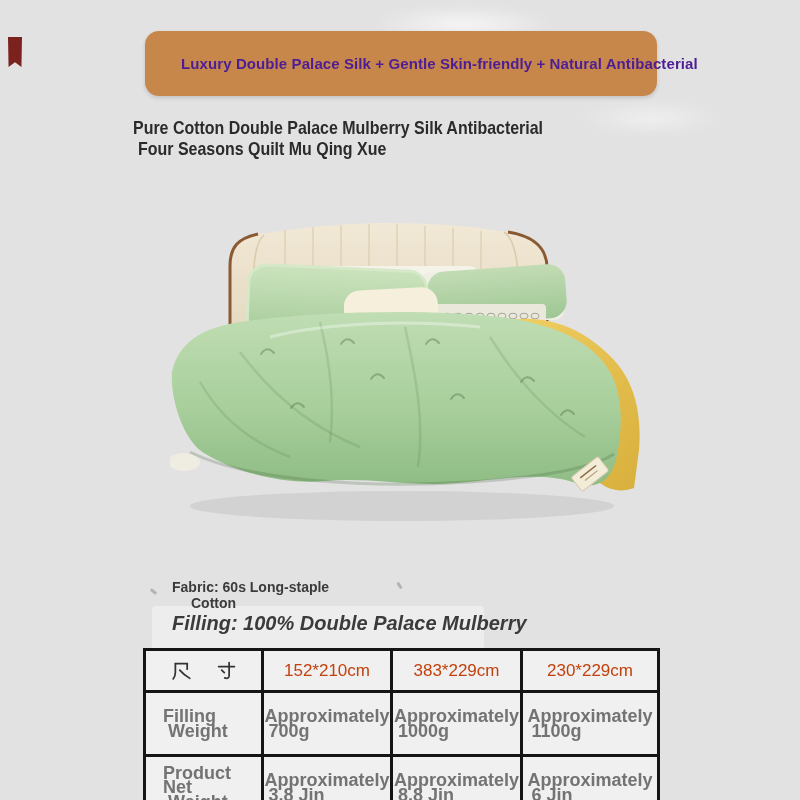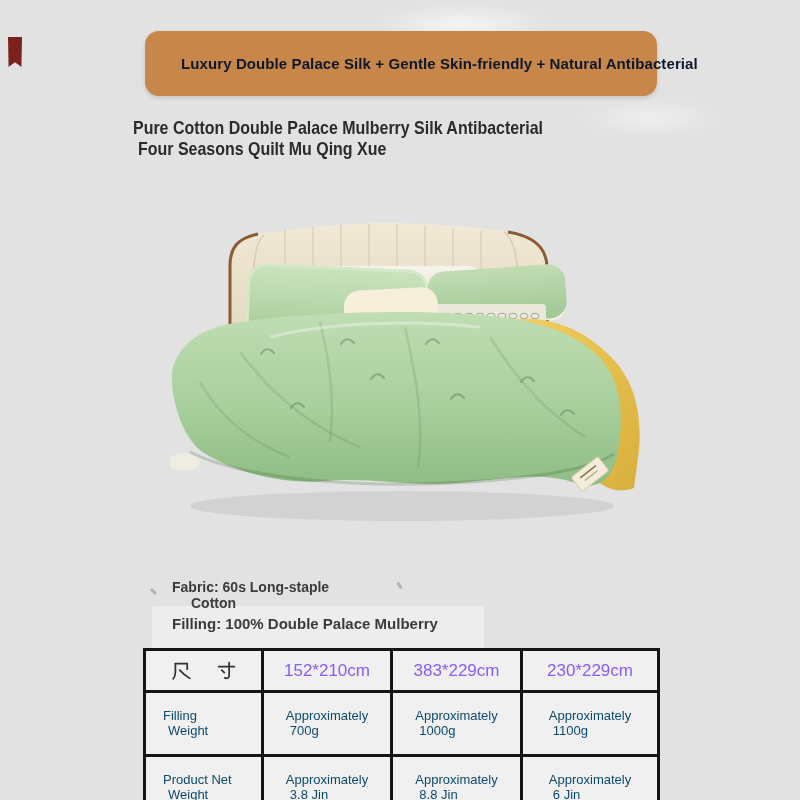--- a/index.html
+++ b/index.html
@@ -8,39 +8,39 @@
   .wisp{position:absolute;border-radius:50%;
         background:radial-gradient(closest-side,rgba(255,255,255,.75),rgba(255,255,255,0));
         filter:blur(6px);}
   
   #ribbon{position:absolute;left:8px;top:37px;width:14px;height:30px;background:#7b211e;
           clip-path:polygon(0 0,100% 0,96% 100%,50% 84%,4% 100%);}
   
   #banner{position:absolute;left:145px;top:31px;width:512px;height:65px;background:#c7874b;
           border-radius:14px;box-shadow:0 2px 4px rgba(0,0,0,.14);}
   #banner .txt{position:absolute;left:36px;top:0;line-height:65px;white-space:nowrap;
-          font-weight:bold;font-size:15px;color:#0f172a;letter-spacing:.1px;}
+          font-weight:bold;font-size:15px;color:#4c1d95;letter-spacing:.1px;}
   
   #title{position:absolute;left:133px;top:117px;color:#2b2b2b;font-weight:bold;font-size:19px;
          line-height:21px;transform:scaleX(.84);transform-origin:left top;white-space:nowrap;}
   #title .l2{margin-left:6px;}
   
   #specs-bg{position:absolute;left:152px;top:606px;width:332px;height:44px;background:rgba(255,255,255,.38);
          border-radius:4px;}
   #specs{position:absolute;left:172px;top:579px;color:#3b3b3b;font-weight:bold;white-space:nowrap;}
   #specs .s1{font-size:14px;line-height:16px;}
   #specs .ind{margin-left:19px;}
-  #specs .s2{font-size:15px;line-height:17px;}
+  #specs .s2{font-size:20px;line-height:17px;font-style:italic;}
   #specs .gap{margin-top:4px;}
   .mark{position:absolute;width:7px;height:3px;background:#8d8d8d;opacity:.55;border-radius:1px;}
   
   #size-table{position:absolute;left:143px;top:648px;border-collapse:collapse;table-layout:fixed;}
   #size-table td{border:3px solid #151515;background:#f0f0f0;padding:0;vertical-align:middle;}
-  #size-table .hrow td{height:39px;font-size:17px;color:#8b5cf6;text-align:center;}
-  #size-table .drow td{height:36px;font-size:13px;font-weight:normal;color:#0c4a6e;line-height:14.5px;}
+  #size-table .hrow td{height:39px;font-size:17px;color:#c2410c;text-align:center;}
+  #size-table .drow td{height:36px;font-size:18px;font-weight:bold;color:#737373;line-height:14.5px;}
   #size-table .lbl{text-align:left;padding-left:17px;}
   #size-table .lbl .li2{margin-left:5px;}
   #size-table .val{width:max-content;margin:16px auto;text-align:left;}
   #size-table .val .li2{margin-left:4px;}
   .cjk{display:flex;align-items:center;justify-content:center;gap:24px;}
   .sr{position:absolute;width:1px;height:1px;overflow:hidden;clip-path:inset(50%);}
 </style>
 </head>
 <body>
 

